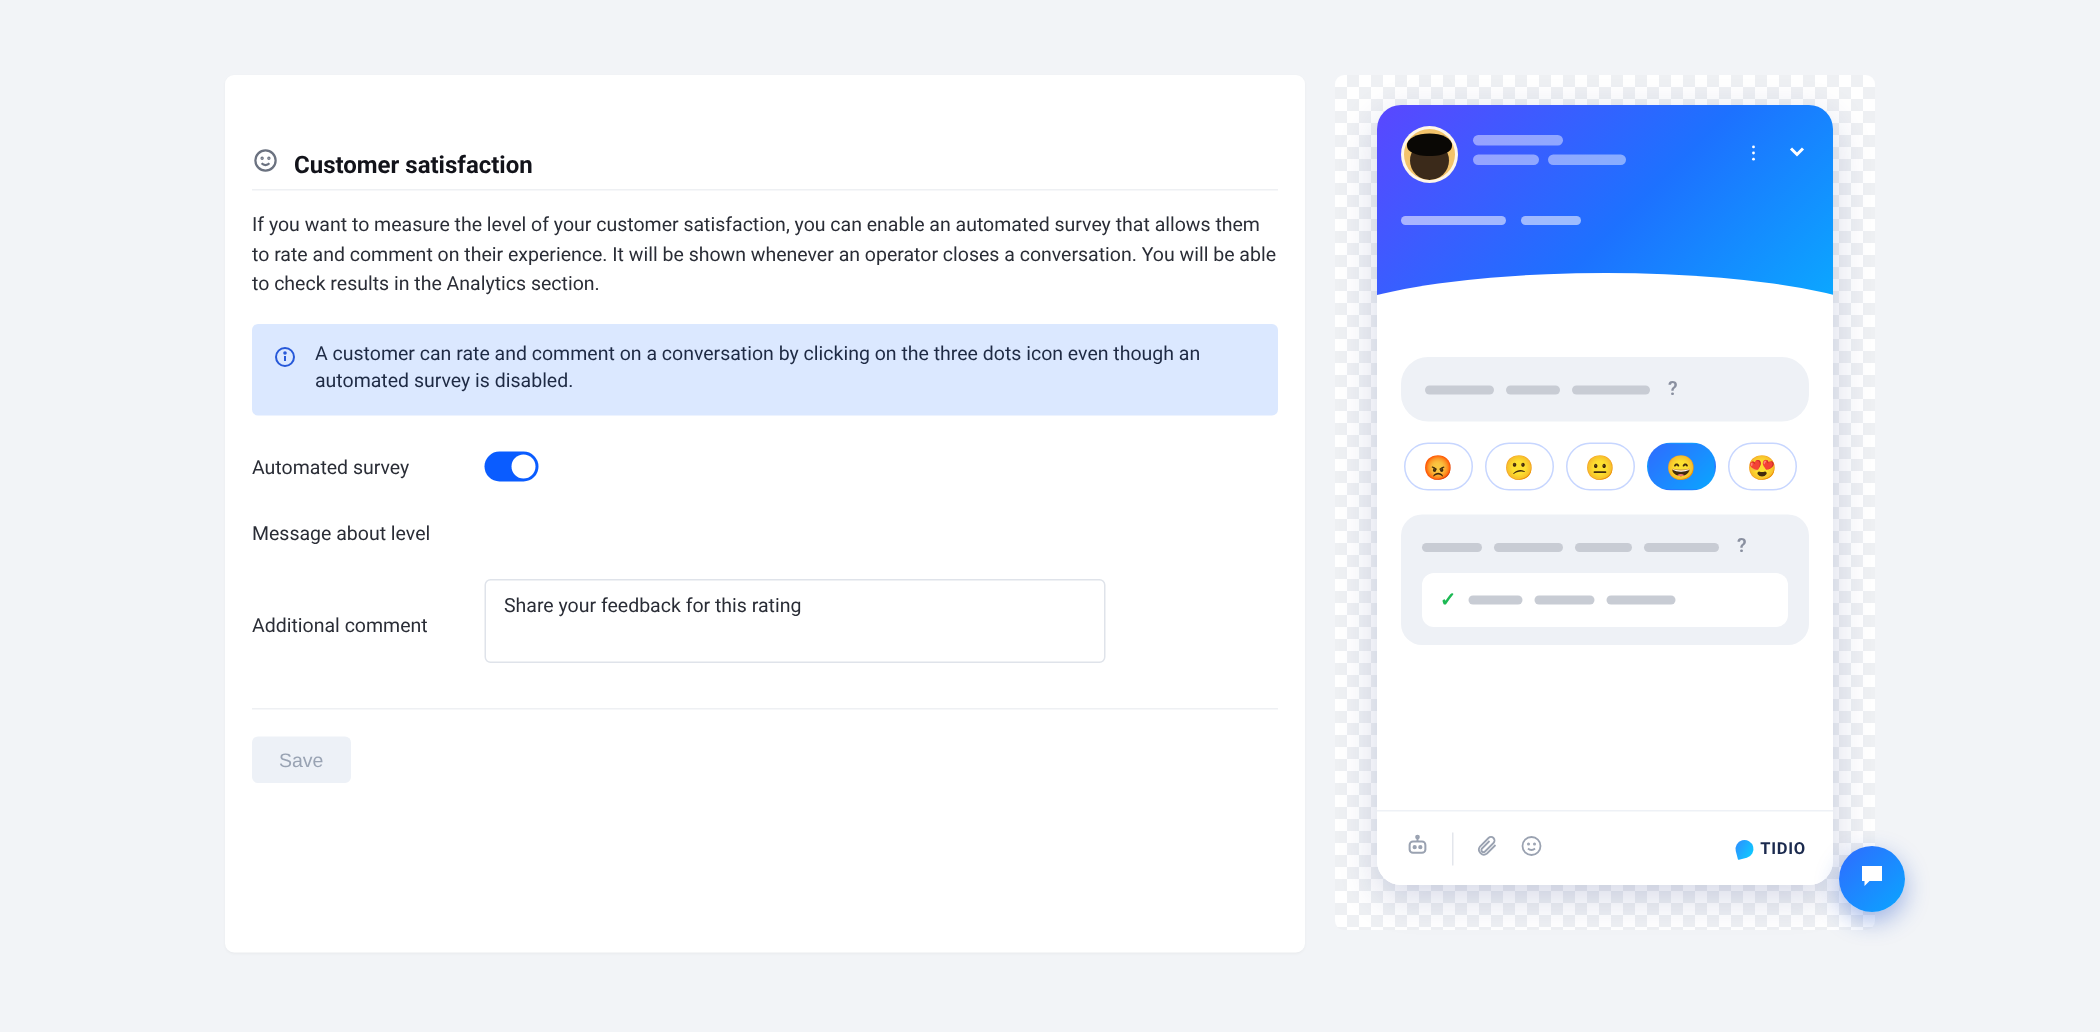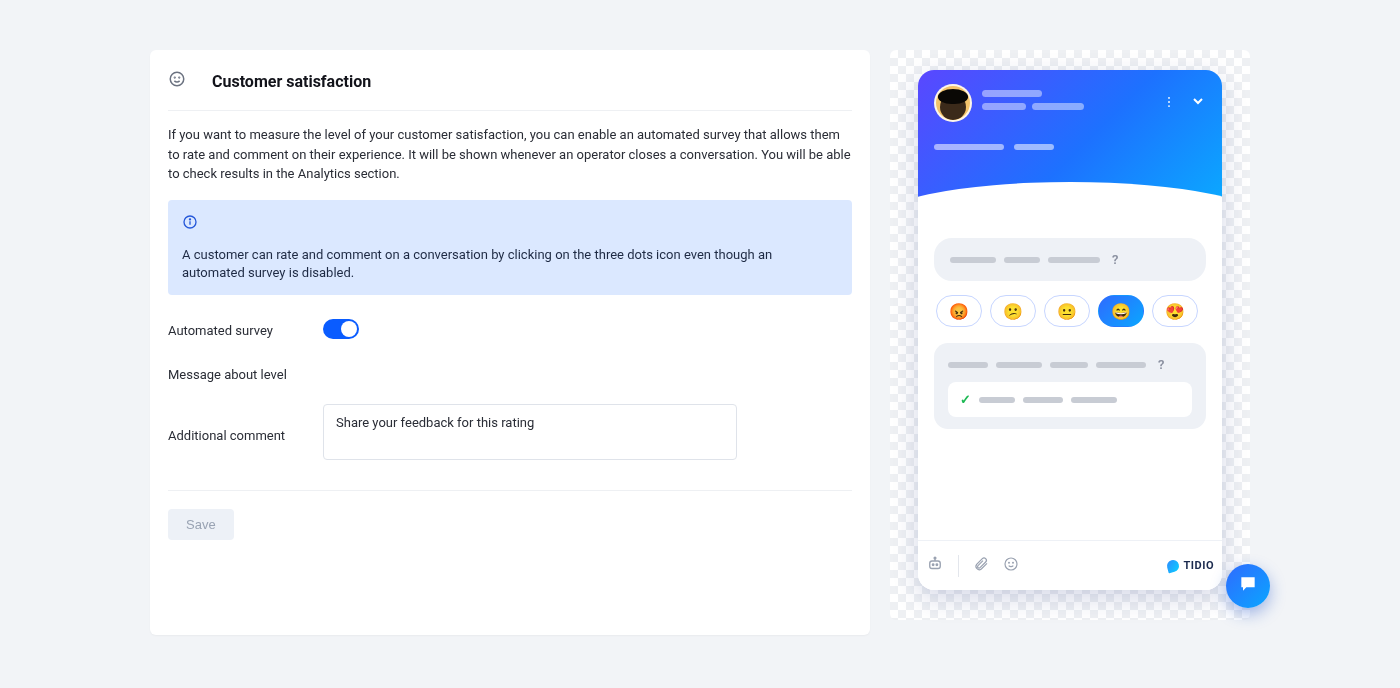--- a/index.html
+++ b/index.html
@@ -23,24 +23,25 @@
     background: #fff;
     border-radius: 6px;
     width: 720px;
     min-height: 585px;
     padding: 20px 18px;
     box-shadow: 0 1px 2px rgba(0,0,0,0.04);
   }
   .settings-header {
     display: flex;
     align-items: center;
-    gap: 26px;
-    padding-bottom: 18px;
+    gap: 10px;
+    padding-bottom: 6px;
     border-bottom: 1px solid #eef0f3;
     margin-bottom: 14px;
+    margin-top: 28px;
   }
   .settings-header .icon-circle {
     width: 18px; height: 18px;
   }
   .settings-header h1 {
     font-size: 16px;
     font-weight: 700;
     color: #12131a;
   }
   .desc {
@@ -49,21 +50,20 @@
     line-height: 1.5;
     margin-bottom: 16px;
   }
   .info-banner {
     background: #dbe8ff;
     border-radius: 4px;
     padding: 12px 14px;
     display: flex;
     gap: 12px;
     margin-bottom: 20px;
-    flex-direction: column;
   }
   .info-banner .info-icon {
     flex: 0 0 16px;
     margin-top: 2px;
   }
   .info-banner .info-text {
     font-size: 13px;
     color: #1e2a44;
     line-height: 1.45;
   }
@@ -255,21 +255,21 @@
   }
   .check { color:#1db954; font-size:13px; font-weight:700; }
   .chat-footer {
     position:absolute;
     bottom:0; left:0; right:0;
     height:50px;
     border-top:1px solid #eef1f6;
     background:#fff;
     display:flex;
     align-items:center;
-    padding:0 8px;
+    padding:0 18px;
     gap:14px;
   }
   .footer-sep {
     width:1px; height:22px; background:#e3e6ec;
   }
   .tidio-brand {
     margin-left:auto;
     display:flex; align-items:center; gap:5px;
     font-size:11px; font-weight:700;
     letter-spacing:0.5px;

